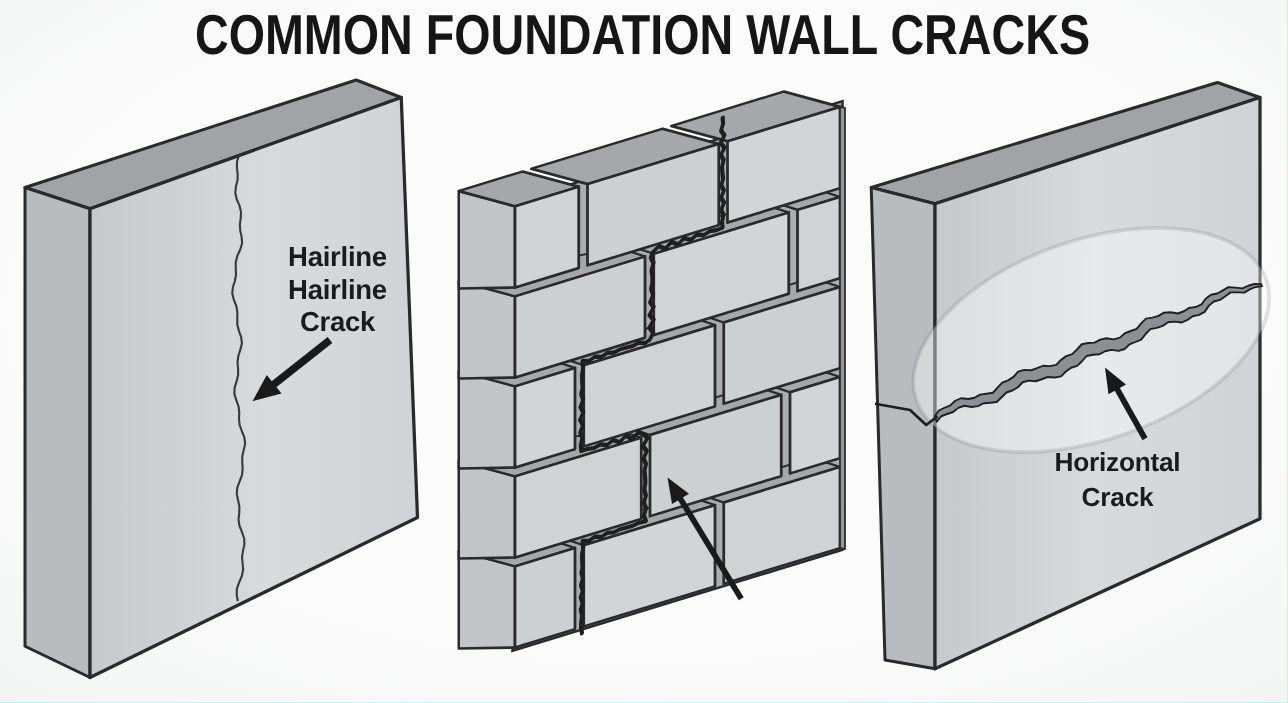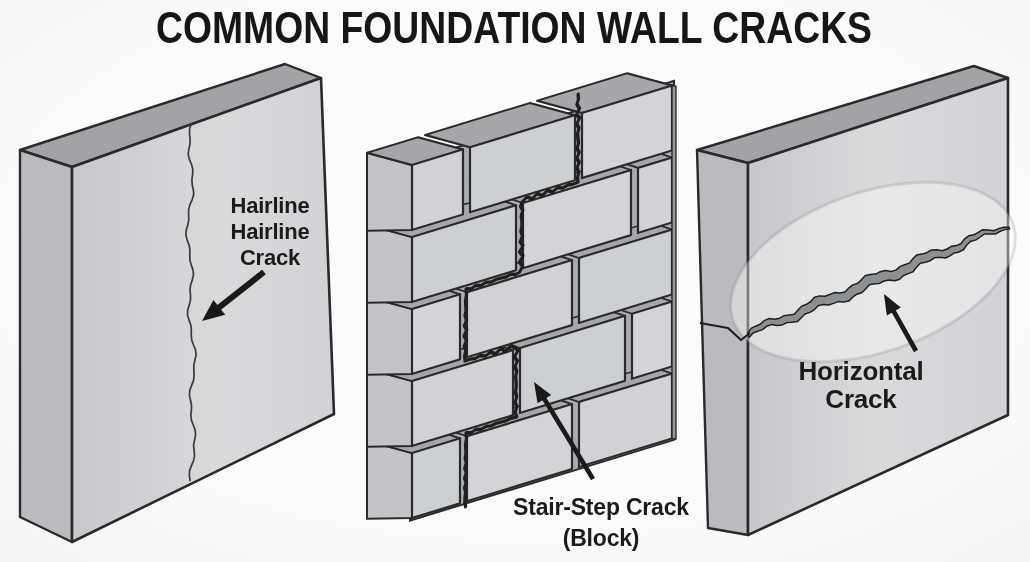--- a/index.html
+++ b/index.html
@@ -9,21 +9,21 @@
     font-family:"Liberation Sans","DejaVu Sans",sans-serif;
   }
   .stage svg{position:absolute;left:0;top:0;}
   .panel-label{
     position:absolute;text-align:center;font-weight:700;color:#1b1b1b;
     letter-spacing:-0.2px;z-index:5;
   }
   .panel-label span{display:block;}
   #label-hairline{left:180px;top:193px;width:180px;font-size:22px;line-height:26px;}
   #label-stairstep{left:494px;top:492px;width:214px;font-size:23px;line-height:31px;}
-  #label-horizontal{left:783px;top:357px;width:156px;font-size:26px;line-height:28px;}
+  #label-horizontal{left:816px;top:357px;width:156px;font-size:21px;line-height:28px;}
 </style>
 </head>
 <body>
 
 <div class="stage">
   <div id="svg-host">
       <svg width="1030" height="562" viewBox="0 0 1030 562" xmlns="http://www.w3.org/2000/svg">
         <defs>
           <radialGradient id="vg" cx="50%" cy="45%" r="80%">
             <stop offset="60%" stop-color="#fbfbfb"></stop>
@@ -110,22 +110,18 @@
         <text x="514" y="43" text-anchor="middle" textLength="716" lengthAdjust="spacingAndGlyphs" font-family="Liberation Sans, DejaVu Sans, sans-serif" font-size="45" font-weight="700" fill="#161616">COMMON FOUNDATION WALL CRACKS</text>
       </svg>
     </div>
 
   <div class="panel-label" id="label-hairline">
     <span>Hairline</span>
     <span>Hairline</span>
     <span>Crack</span>
   </div>
 
-  <div class="panel-label" id="label-stairstep">
-    <span>Stair-Step Crack</span>
-    <span>(Block)</span>
-  </div>
 
   <div class="panel-label" id="label-horizontal">
     <span>Horizontal</span>
     <span>Crack</span>
   </div>
 </div>
 
 </body></html>

